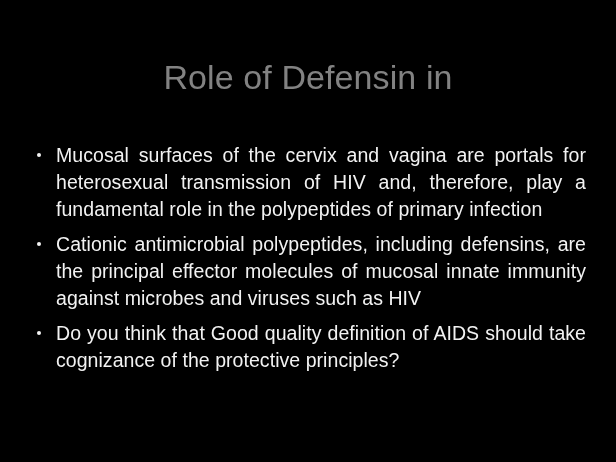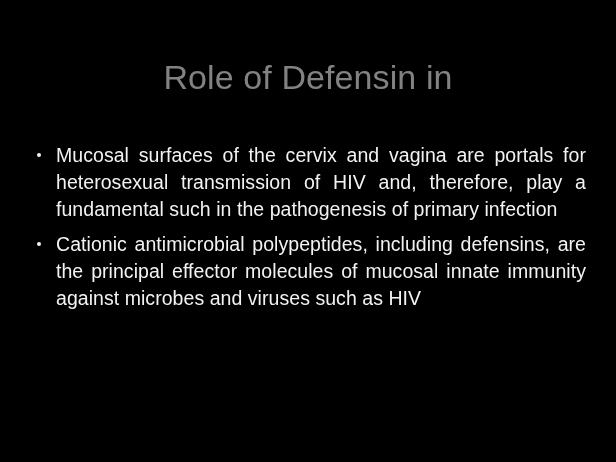--- a/index.html
+++ b/index.html
@@ -89,24 +89,28 @@
 <div class="slide">
 
   <div class="slide-title">
     <span class="title-line">Role of Defensin in</span>
   </div>
 
   <ul class="body-list">
 
     <li class="bullet-item">
       <span class="bullet-marker"></span>
-      <span class="bullet-text">Mucosal surfaces of the cervix and vagina are portals for heterosexual transmission of HIV and, therefore, play a fundamental such in the pathogenesis of primary infection</span>
+      <span class="bullet-text">Mucosal surfaces of the cervix and vagina are portals for heterosexual transmission of HIV and, therefore, play a fundamental role in the polypeptides of primary infection</span>
     </li>
 
     <li class="bullet-item">
       <span class="bullet-marker"></span>
       <span class="bullet-text">Cationic antimicrobial polypeptides, including defensins, are the principal effector molecules of mucosal innate immunity against microbes and viruses such as HIV</span>
     </li>
 
+    <li class="bullet-item">
+      <span class="bullet-marker"></span>
+      <span class="bullet-text">Do you think that Good quality definition of AIDS should take cognizance of the protective principles?</span>
+    </li>
 
   </ul>
 
 </div>
 
 </body></html>

